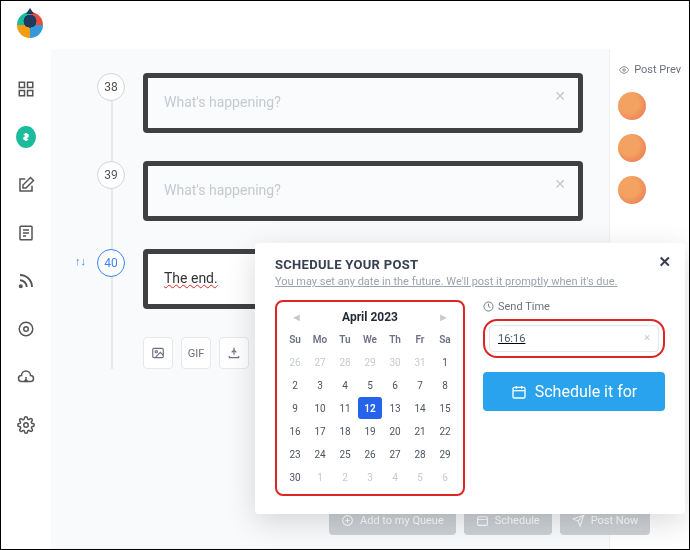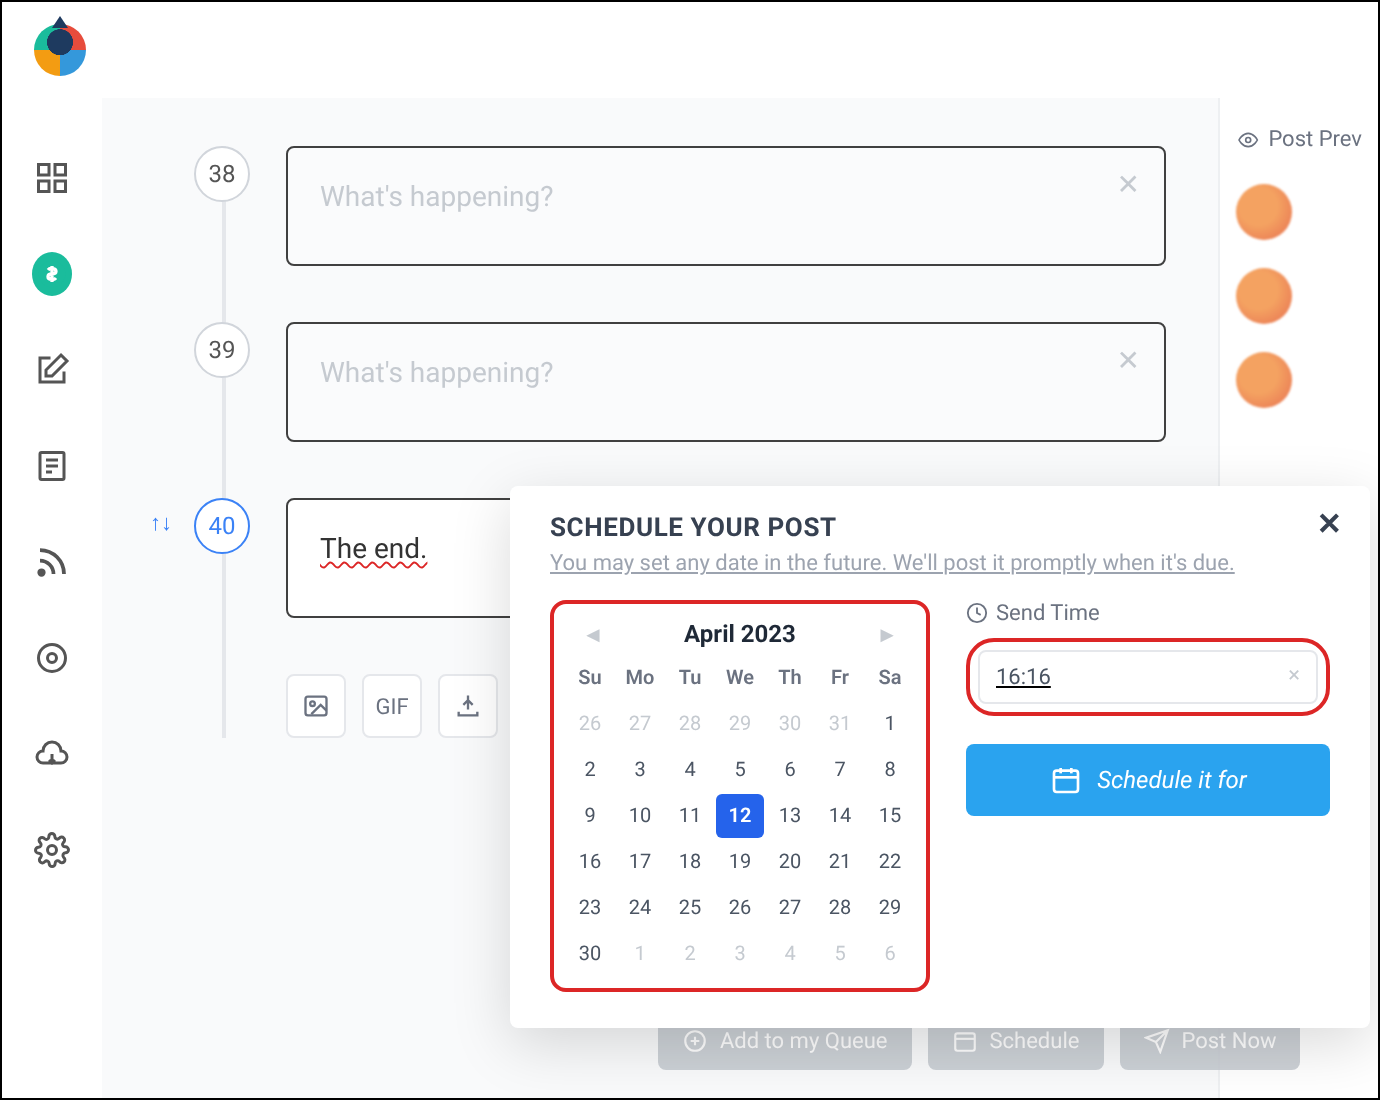--- a/index.html
+++ b/index.html
@@ -16,21 +16,21 @@
 .sidebar .ico { width: 20px; height: 20px; color: #555; display:flex; align-items:center; justify-content:center; cursor:pointer; }
 .sidebar .ico.active { color: #1abc9c; }
 .sidebar .ico.active svg { background:#1abc9c; border-radius:50%; color:#fff; padding:2px; width:22px; height:22px; }
 
 .main { position: absolute; left: 50px; right: 0; top: 48px; bottom: 0; background: #f9fafb; padding: 24px 0 0 24px; }
 .thread { position: relative; }
 .thread-line { position:absolute; left:36px; top:0; bottom:0; width:2px; background:#e5e7eb; }
 .post-row { display:flex; align-items:flex-start; margin-bottom:28px; position:relative; }
 .num-badge { width:28px; height:28px; border:1px solid #d1d5db; border-radius:50%; background:#fff; display:flex; align-items:center; justify-content:center; font-size:12px; color:#555; margin-left:22px; margin-right:18px; z-index:1; }
 .reorder-icon { position:absolute; left:0; top:6px; color:#3b82f6; font-size:11px; }
-.post-box { flex:1; max-width:440px; background:#fff; border:1px solid #404040; border-radius:4px; padding:14px 16px; position:relative; min-height:60px; }
+.post-box { flex:1; max-width:440px; background:#fff; border:5px solid #404040; border-radius:4px; padding:14px 16px; position:relative; min-height:60px; }
 .post-box.ghost { background:#fafbfc; }
 .placeholder { color:#c5cad0; font-size:14px; }
 .post-text { font-size:14px; color:#333; }
 .post-text .underline { text-decoration: underline; text-decoration-color:#dc2626; text-decoration-style: wavy; text-decoration-thickness:1px; }
 .close-x { position:absolute; right:12px; top:10px; color:#c5cad0; cursor:pointer; font-size:14px; }
 
 .toolbar { margin-left:68px; display:flex; gap:8px; }
 .tool-btn { width:30px; height:32px; border:1px solid #e5e7eb; border-radius:4px; background:#fff; display:flex; align-items:center; justify-content:center; font-size:11px; font-weight:400; color:#6b7280; cursor:pointer; }
 
 .preview-panel { position:absolute; right:0; top:0; bottom:0; width:80px; background:#fff; border-left:1px solid #eef0f2; padding:14px 8px; }
@@ -53,21 +53,21 @@
 .cal-grid .hdr { font-weight:600; color:#6b7280; }
 .cal-grid .other { color:#c5cad0; }
 .cal-grid .sel { background:#2563eb; color:#fff; border-radius:3px; font-weight:600; }
 
 .time-col { flex:1; }
 .time-label { font-size:11px; color:#6b7280; display:flex; align-items:center; gap:4px; margin-bottom:6px; }
 .time-input-wrap { border:2px solid #dc2626; border-radius:14px; padding:4px;text-decoration:underline; }
 .time-input { width:100%; border:1px solid #e5e7eb; border-radius:4px; padding:6px 24px 6px 8px; font-size:11px; color:#4b5563; position:relative; background:#fff; }
 .time-input .tx { position:absolute; right:8px; top:5px; color:#c5cad0; font-size:11px; }
 
-.schedule-btn { margin-top:14px; width:100%; background:#2aa3ef; color:#fff; border:none; border-radius:4px; padding:10px 12px; font-size:12px; display:flex; align-items:center; justify-content:center; gap:8px; cursor:pointer;font-style:italic; }
+.schedule-btn { margin-top:14px; width:100%; background:#2aa3ef; color:#fff; border:none; border-radius:4px; padding:10px 12px; font-size:16px; display:flex; align-items:center; justify-content:center; gap:8px; cursor:pointer; }
 .schedule-btn .dt { font-weight:600; }
 
 .bottom-actions { position:absolute; left:328px; top:505px; display:flex; gap:8px; z-index:5; }
 .action-btn { background:#c5cad0; color:#fff; border:none; border-radius:4px; padding:8px 12px; font-size:11px; display:flex; align-items:center; gap:6px; cursor:pointer; opacity:0.85; }
 
 svg { display:block; }
 </style>
 </head>
 <body>
 

